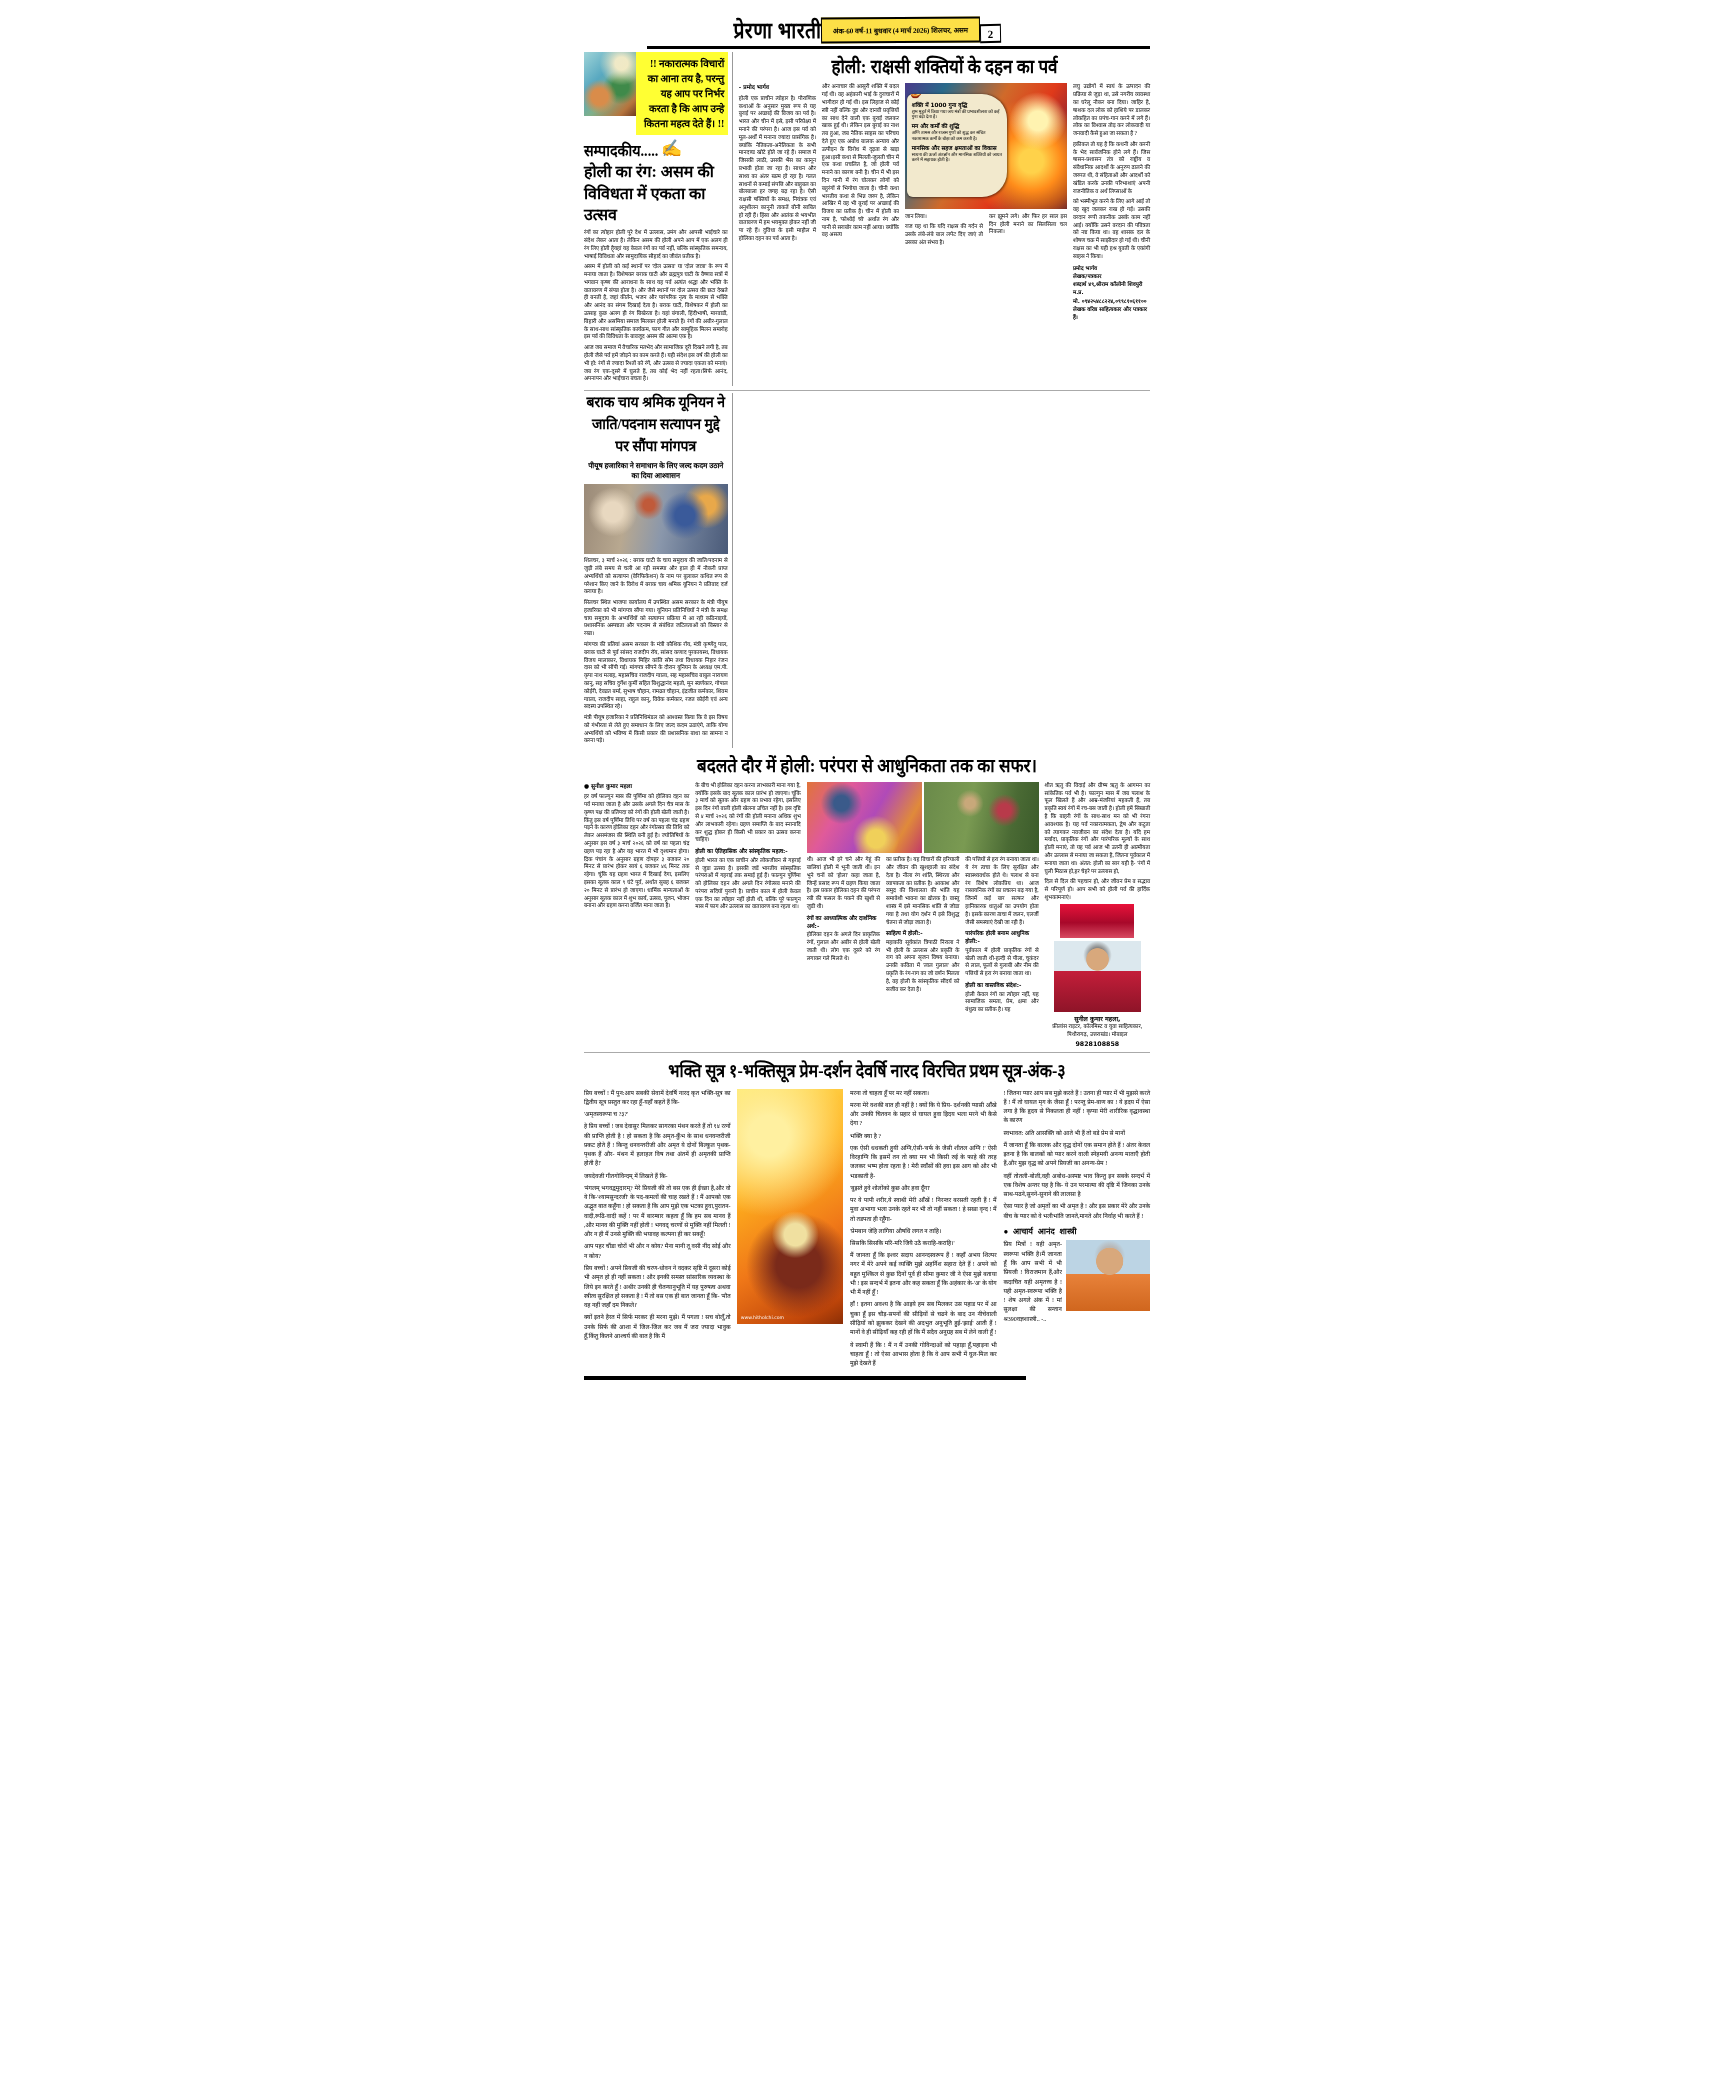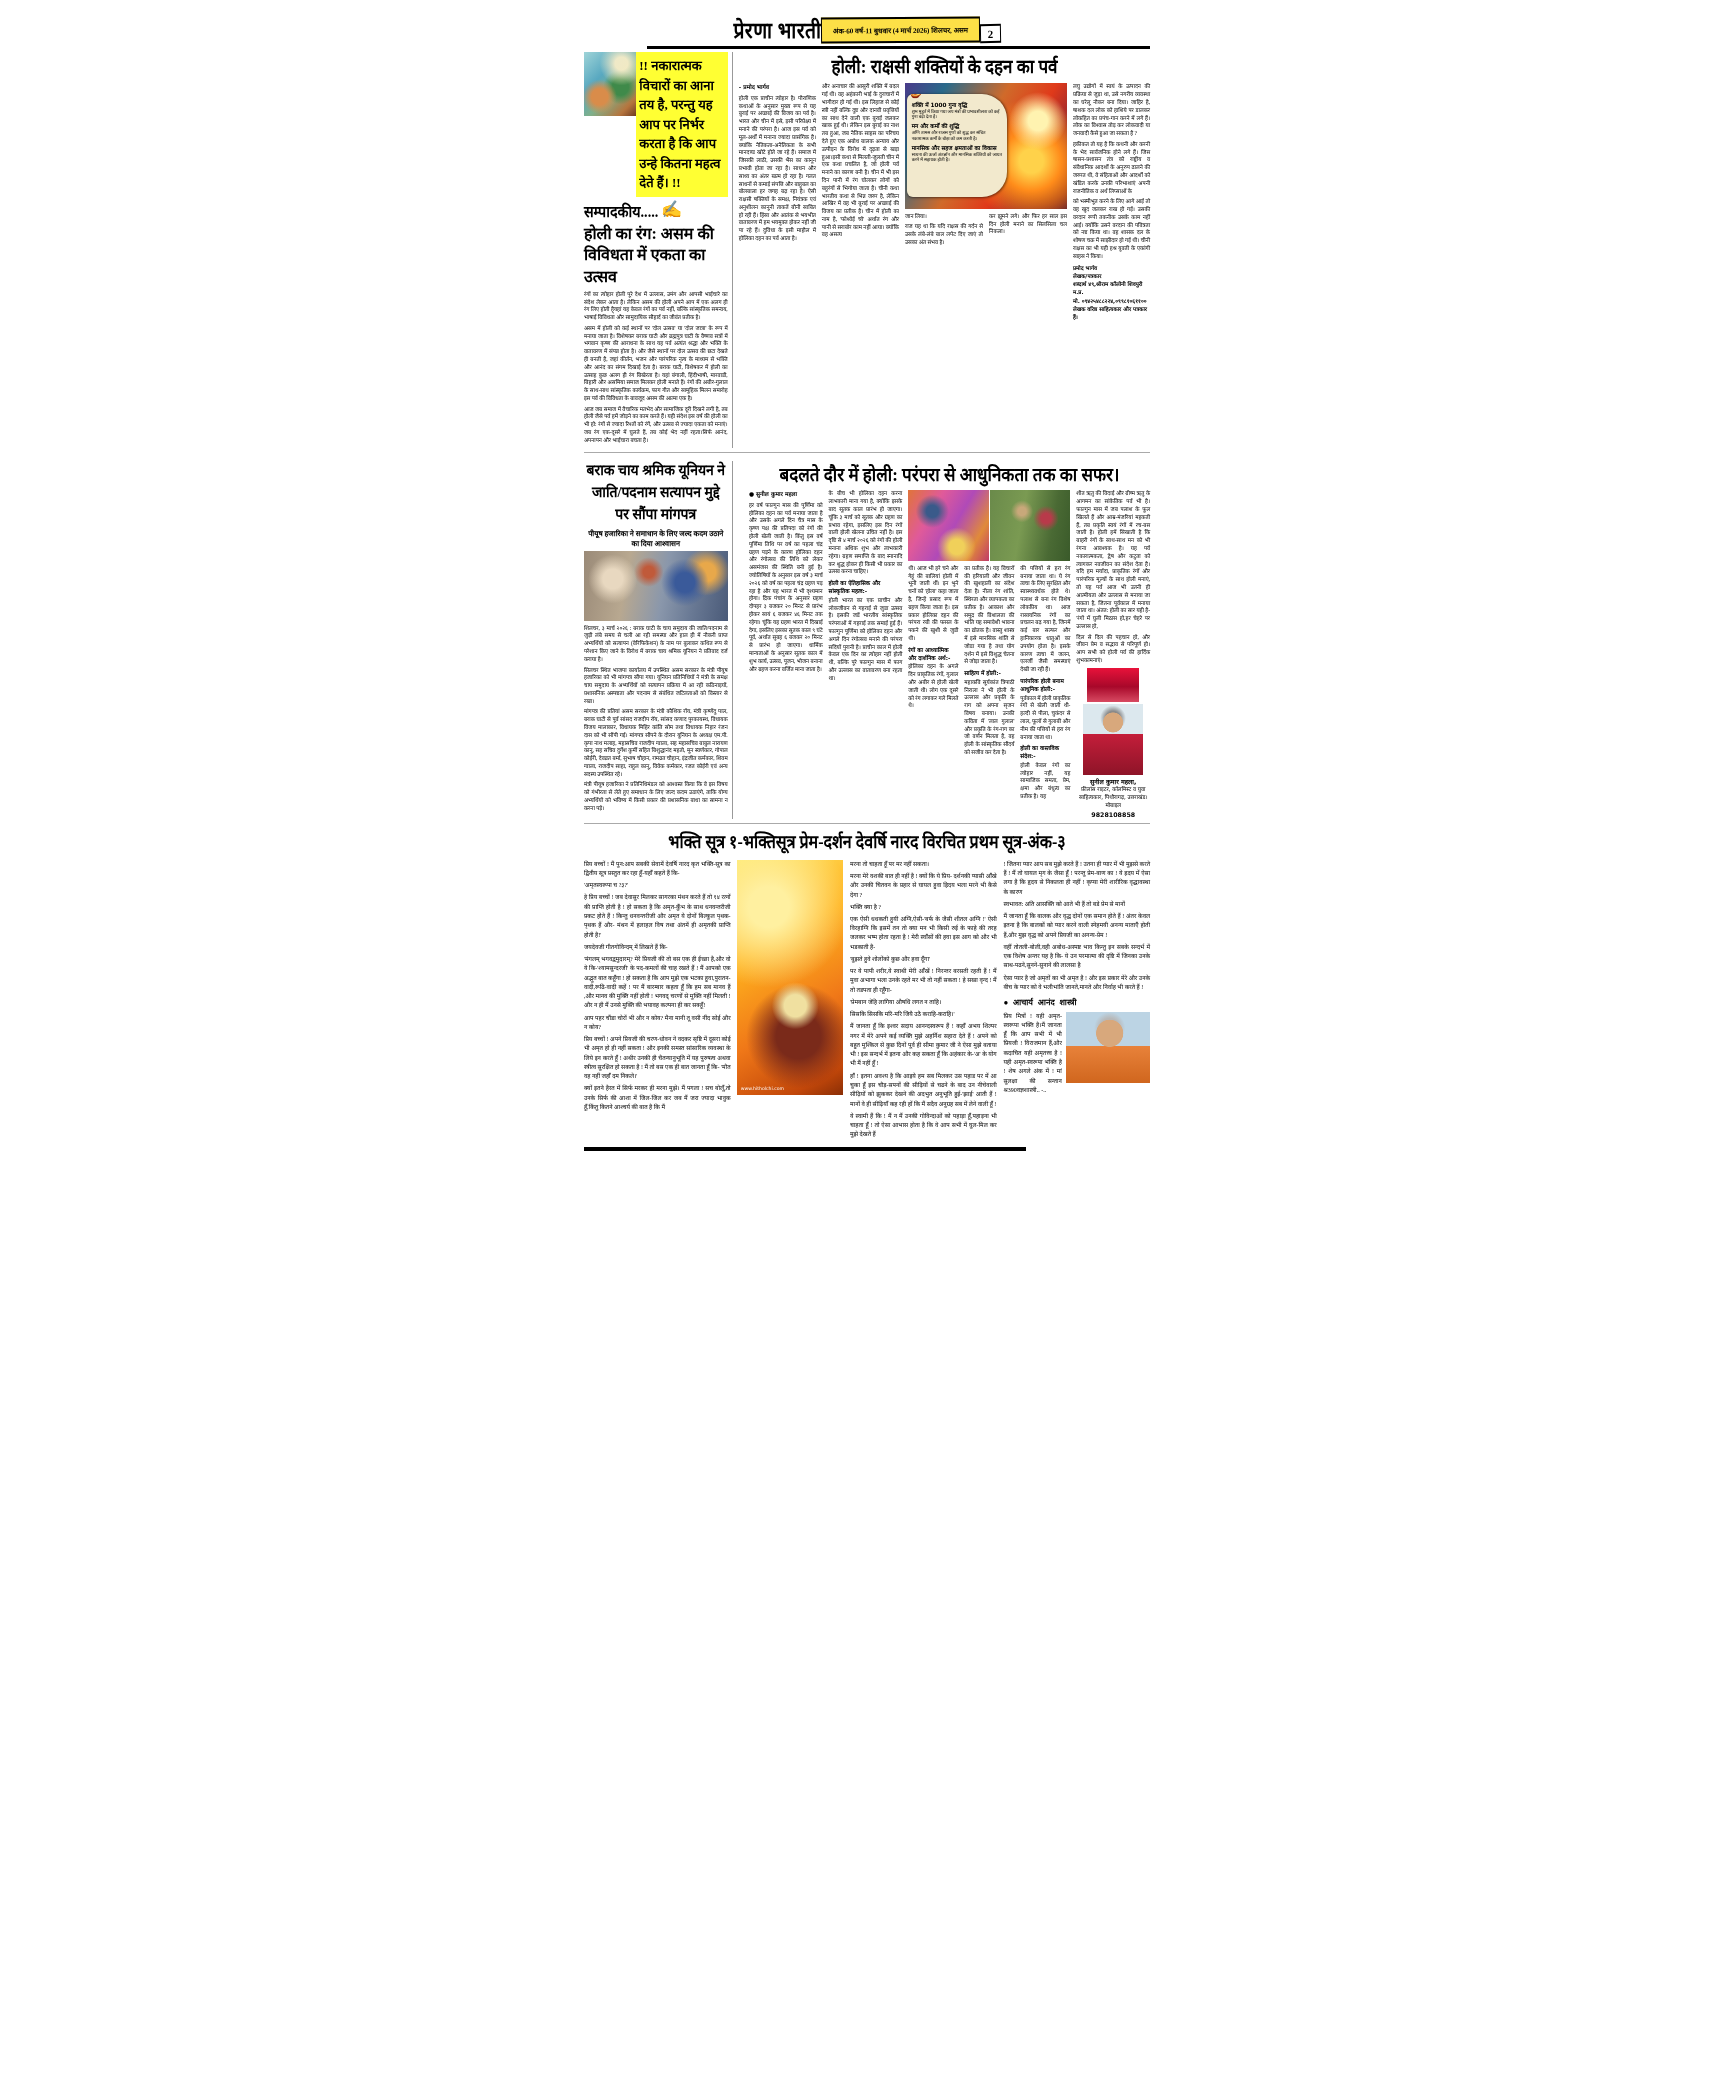--- a/index.html
+++ b/index.html
@@ -28,21 +28,21 @@
   .top-section { display:flex; gap:5.9px; }
   .editorial { width:149px; flex:none; border-right:0.4px solid #999; padding-right:4.2px; }
   .ed-top { display:flex; gap:0; }
   .krishna-img { width:52px; height:64px; flex:none;
     background:
       radial-gradient(circle at 72% 18%, rgba(255,240,200,.9) 0 10%, transparent 34%),
       radial-gradient(circle at 30% 70%, #d98c4a 0 14%, transparent 30%),
       radial-gradient(circle at 70% 55%, #3f8a4a 0 16%, transparent 34%),
       linear-gradient(135deg,#9fd4d8 0%,#58a8c0 35%,#7fb08a 60%,#b5743d 85%,#6e3a20 100%); }
   .ed-quote { flex:1; background:#ffff33; padding:4.2px 3.4px; display:flex; align-items:center;
-    font-size:13px; font-weight:bold; text-align:left; line-height:1.5; }
+    font-size:10px; font-weight:bold; text-align:right; line-height:1.5; }
   .ed-label-row { display:flex; gap:3.4px; margin:4.2px 0 0.8px 0; }
   .ed-label { font-size:14.3px; font-weight:bold; transform:scaleY(1.1); }
   .pen-icon { font-size:17px; line-height:1; }
   .ed-headline { font-size:16px; font-weight:bold; text-align:left; line-height:1.35; margin:2.5px 0 3.4px 0;font-family:Liberation Serif, serif; }
 
   .main-article { flex:1; min-width:0; }
   .main-headline { font-size:17px; font-weight:bold; text-align:center; transform:scaleY(1.12); margin:1.7px 0 6.7px 0; }
   .byline { font-family:"DejaVu Sans", sans-serif; font-weight:bold; font-size:5.9px; margin-bottom:3.4px; }
   .mid-block { flex:2.1; min-width:0; display:flex; flex-direction:column; }
   .bonfire-img { width:100%; height:126px; position:relative; margin-bottom:3.4px;
@@ -53,21 +53,21 @@
       linear-gradient(120deg,#4a3a8a 0%,#2a6a8a 18%,#d06a2a 45%,#e03a1a 65%,#6a1a3a 88%,#2a1a4e 100%); }
   .scroll-box { position:absolute; left:1.7px; top:11px; width:62%; bottom:12.6px; background:#f2e9cd;
     border-radius:5.9px 25px 25px 5.9px; padding:4.2px 5px; box-shadow:0.8px 0.8px 2.5px rgba(0,0,0,.5); overflow:hidden; }
   .scroll-title { font-family:"DejaVu Sans", sans-serif; font-weight:bold; font-size:5.7px; margin-top:2.1px; }
   .scroll-text { font-size:4.4px; line-height:1.3; }
   .diya-icon { position:absolute; left:4.2px; top:-8.4px; font-size:11px; }
   .sub-cols { display:flex; gap:5.9px; }
   .credit-block { font-family:"DejaVu Sans", sans-serif; font-weight:bold; font-size:5.5px; line-height:1.5; margin-top:1.7px; }
 
   
-  .mid-section { display:flex; gap:16px; margin-top:4.2px; border-top:0.4px solid #aaa; padding-top:8px; }
+  .mid-section { display:flex; gap:4px; margin-top:4.2px; border-top:0.4px solid #aaa; padding-top:2px;flex-direction:column; }
   .barak { width:149px; flex:none; border-right:0.4px solid #999; padding-right:4.2px; }
   .barak-headline { font-size:14px; font-weight:bold; text-align:center; line-height:1.5; transform:scaleY(1.05); margin-bottom:4.2px; }
   .barak-subhead { font-size:7.3px; font-weight:bold; text-align:center; margin-bottom:3.4px; }
   .crowd-img { width:100%; height:70px; margin:1.7px 0 3.4px 0;
     background:
       radial-gradient(circle at 20% 40%, #e8d8c0 0 8%, transparent 20%),
       radial-gradient(circle at 45% 30%, #c05a3a 0 6%, transparent 16%),
       radial-gradient(circle at 70% 45%, #3a5a9a 0 9%, transparent 22%),
       radial-gradient(circle at 85% 30%, #e8a84a 0 7%, transparent 18%),
       linear-gradient(100deg,#9a8a78 0%,#b8a890 30%,#8a97ab 55%,#6a7a95 75%,#4a5a78 100%); }

